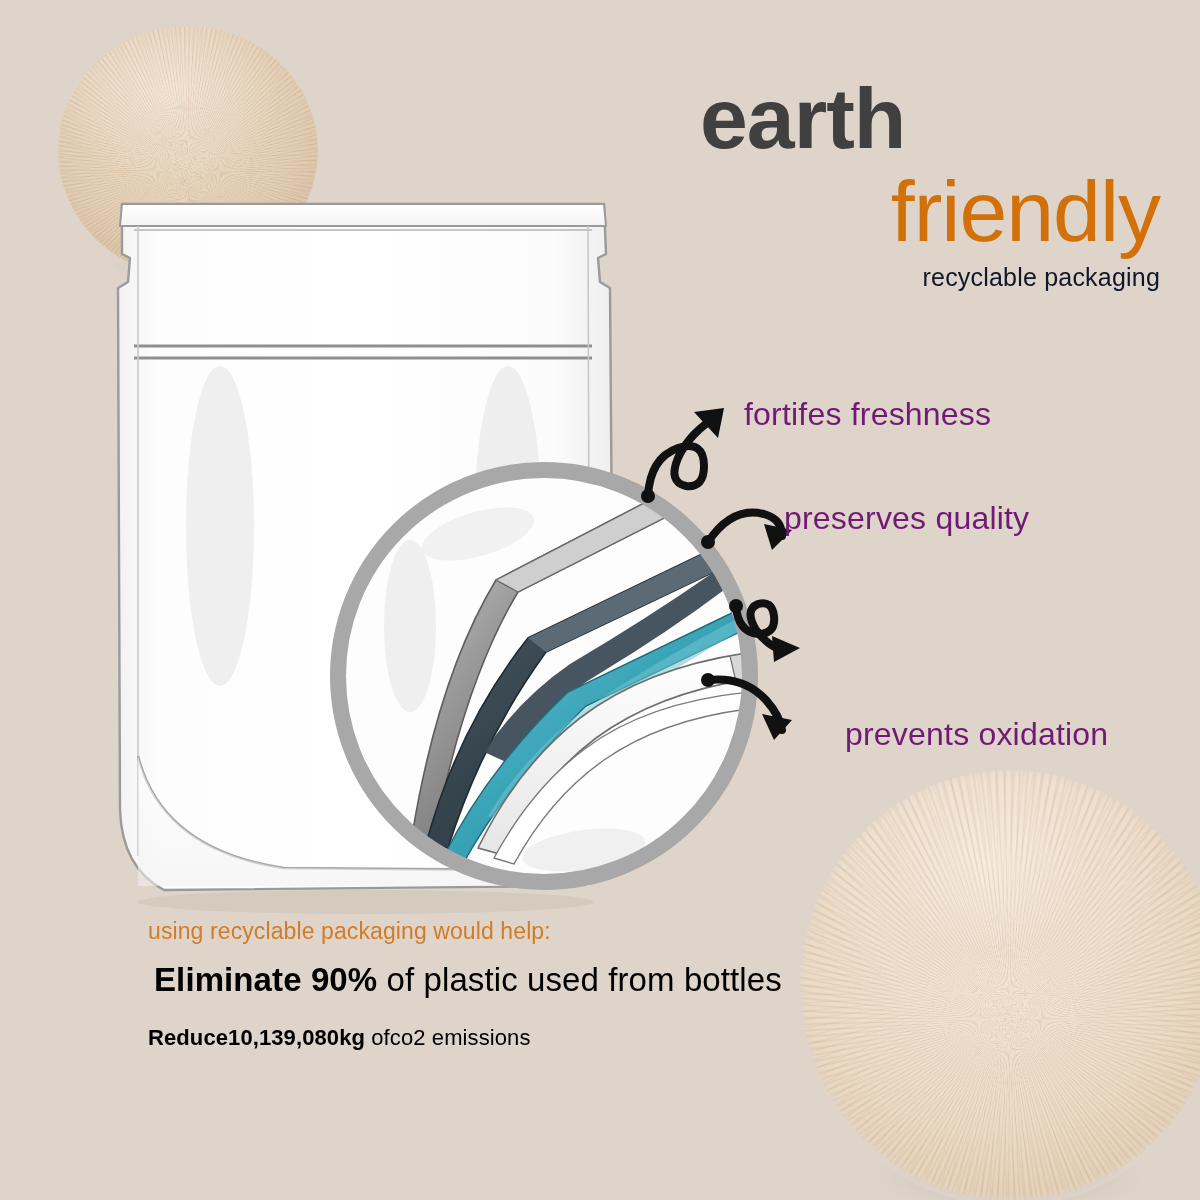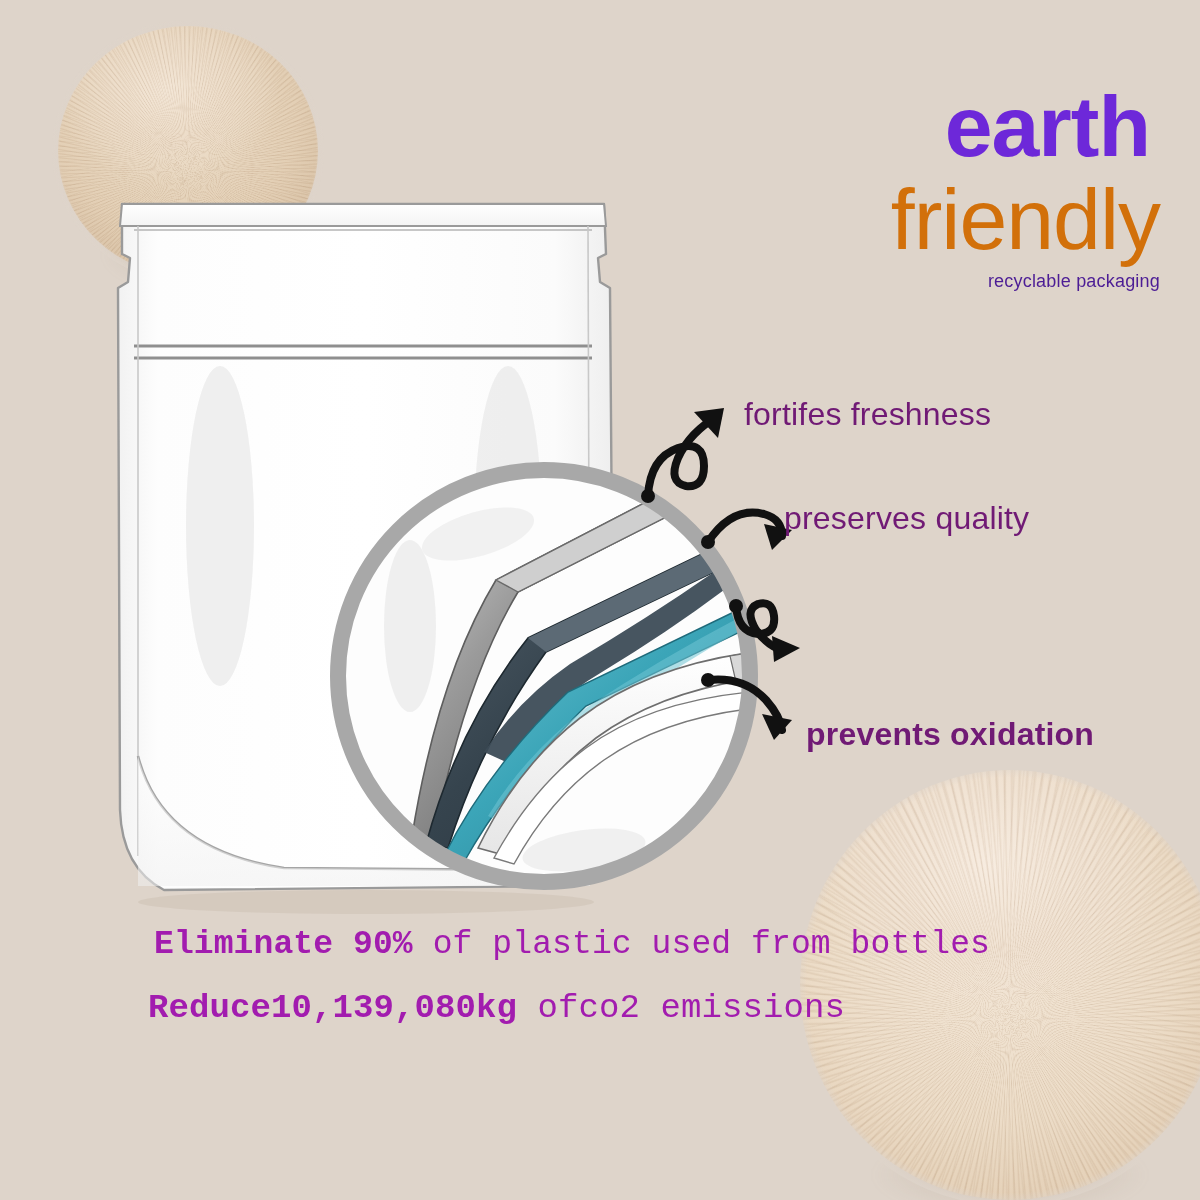--- a/index.html
+++ b/index.html
@@ -91,59 +91,59 @@
   
   #headline {
     position: absolute;
     left: 700px;
     top: 78px;
     width: 470px;
   }
   #headline-line-1 {
     font-size: 86px;
     font-weight: 700;
-    color: #6d28d9;
+    color: #404040;
     line-height: 0.95;
     letter-spacing: -1px;
-    margin: 8px;
-    text-align: right;
+    margin: 0;
+    text-align: left;
     padding-right: 12px;
   }
   #headline-line-2 {
     font-size: 86px;
     font-weight: 400;
     color: #d2700a;
     line-height: 1.02;
     letter-spacing: -1px;
     margin: 8px;
     text-align: right;
     padding-right: 2px;
   }
   #headline-sub {
-    font-size: 18px;
+    font-size: 25px;
     font-weight: 400;
-    color: #4c1d95;
+    color: #0f172a;
     margin: 2px 0 0 0;
     text-align: right;
     padding-right: 10px;
     letter-spacing: 0.2px;
   }
 
   
   .feature-label {
     position: absolute;
     font-size: 32px;
     color: #701a75;
     white-space: nowrap;
     letter-spacing: 0.2px;
   }
   #feature-label-0 { left: 744px; top: 396px; }
   #feature-label-1 { left: 784px; top: 500px; }
   #feature-label-2 { left: 818px; top: 606px; }
-  #feature-label-3 { left: 806px; top: 716px; font-weight: bold; }
+  #feature-label-3 { left: 845px; top: 716px; }
 
   .callout-arrow {
     position: absolute;
     pointer-events: none;
   }
 
   
   #pouch {
     position: absolute;
     left: 104px;
@@ -169,31 +169,30 @@
     width: 760px;
   }
   #stats-intro {
     font-size: 23px;
     color: #d07c28;
     margin: 0 0 16px 0;
     letter-spacing: 0.1px;
   }
   .stat-line {
     font-size: 33px;
-    color: #a21caf;
+    color: #000000;
     margin: 8px 0 26px 0;
     white-space: nowrap;
     letter-spacing: 0.1px;
-    font-family: Liberation Mono, monospace;
   }
   .stat-line .stat-strong {
     font-weight: 700;
   }
   #stat-line-0 { padding-left: 6px; }
-  #stat-line-1 { padding-left: 0px; font-size: 34px; }
+  #stat-line-1 { padding-left: 0px; font-size: 22px; }
   #stat-line-2 { padding-left: 0px; font-size: 34px; }
 </style>
 </head>
 <body>
 
 <div id="poster">
 
   <div class="mushroom-shadow" id="mushroom-top-left-shadow"></div>
   <div class="mushroom" id="mushroom-top-left">
     <div class="fur"></div>
@@ -358,20 +357,21 @@
     <div id="headline-line-1">earth</div>
     <div id="headline-line-2">friendly</div>
     <div id="headline-sub">recyclable packaging</div>
   </div>
 
   <div class="feature-label" id="feature-label-0">fortifes freshness</div>
   <div class="feature-label" id="feature-label-1">preserves quality</div>
   <div class="feature-label" id="feature-label-3">prevents oxidation</div>
 
   <div id="stats">
+    <div id="stats-intro">using recyclable packaging would help:</div>
 
     <div class="stat-line" id="stat-line-0"><span class="stat-strong">Eliminate 90%</span><span> of plastic used from bottles</span></div>
 
     <div class="stat-line" id="stat-line-1"><span class="stat-strong">Reduce10,139,080kg</span><span> ofco2 emissions</span></div>
 
   </div>
 
 </div>
 
 </body></html>

